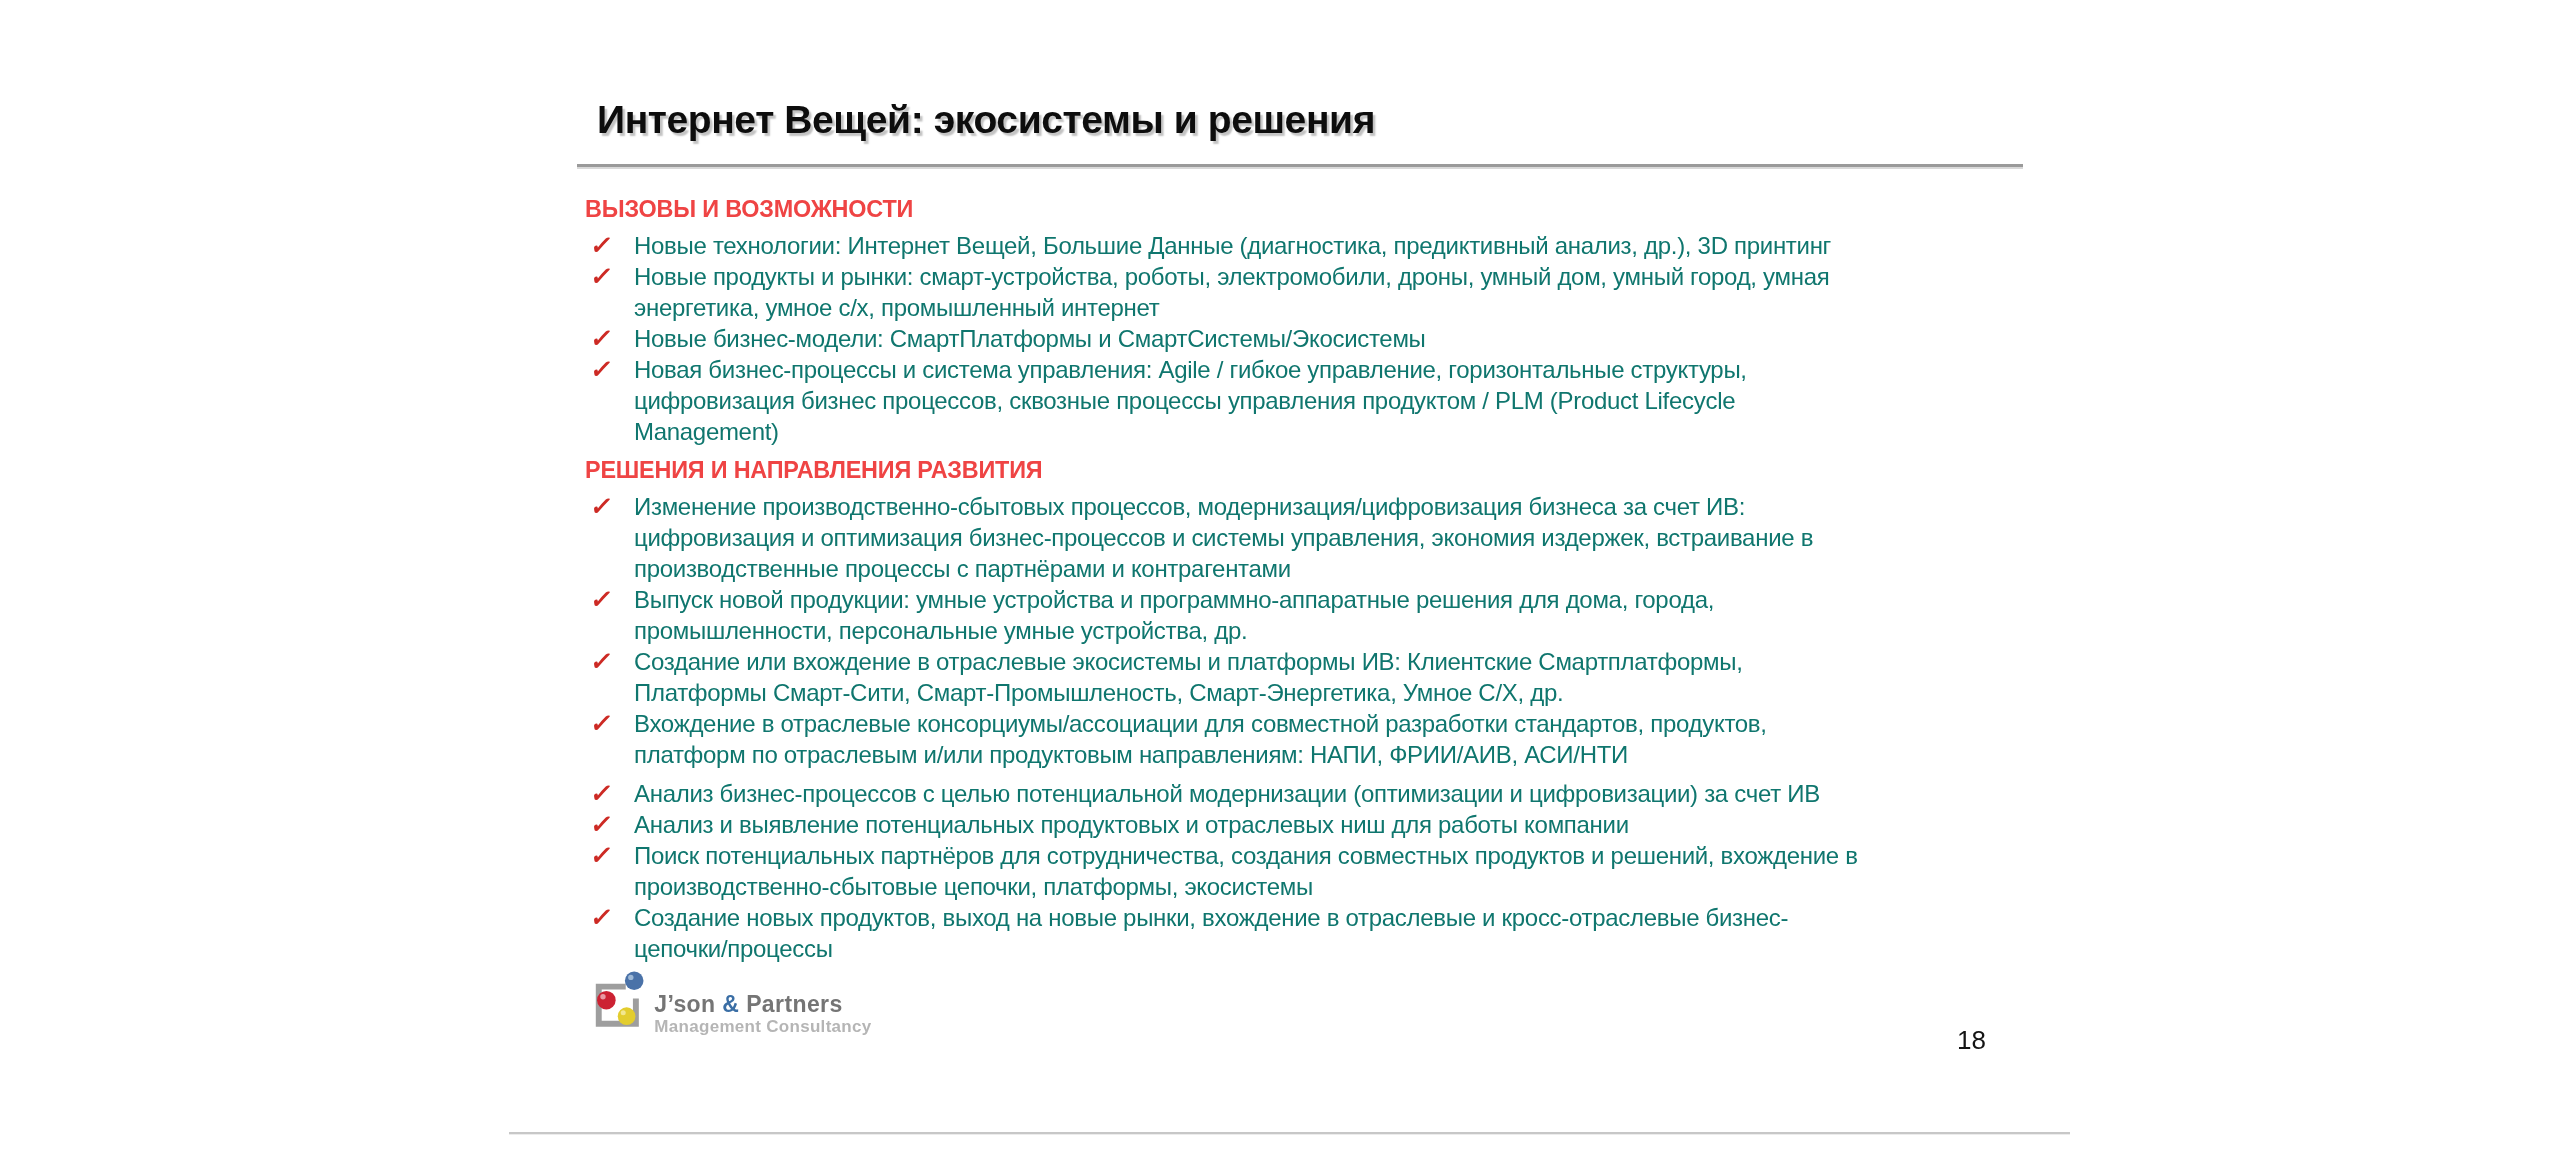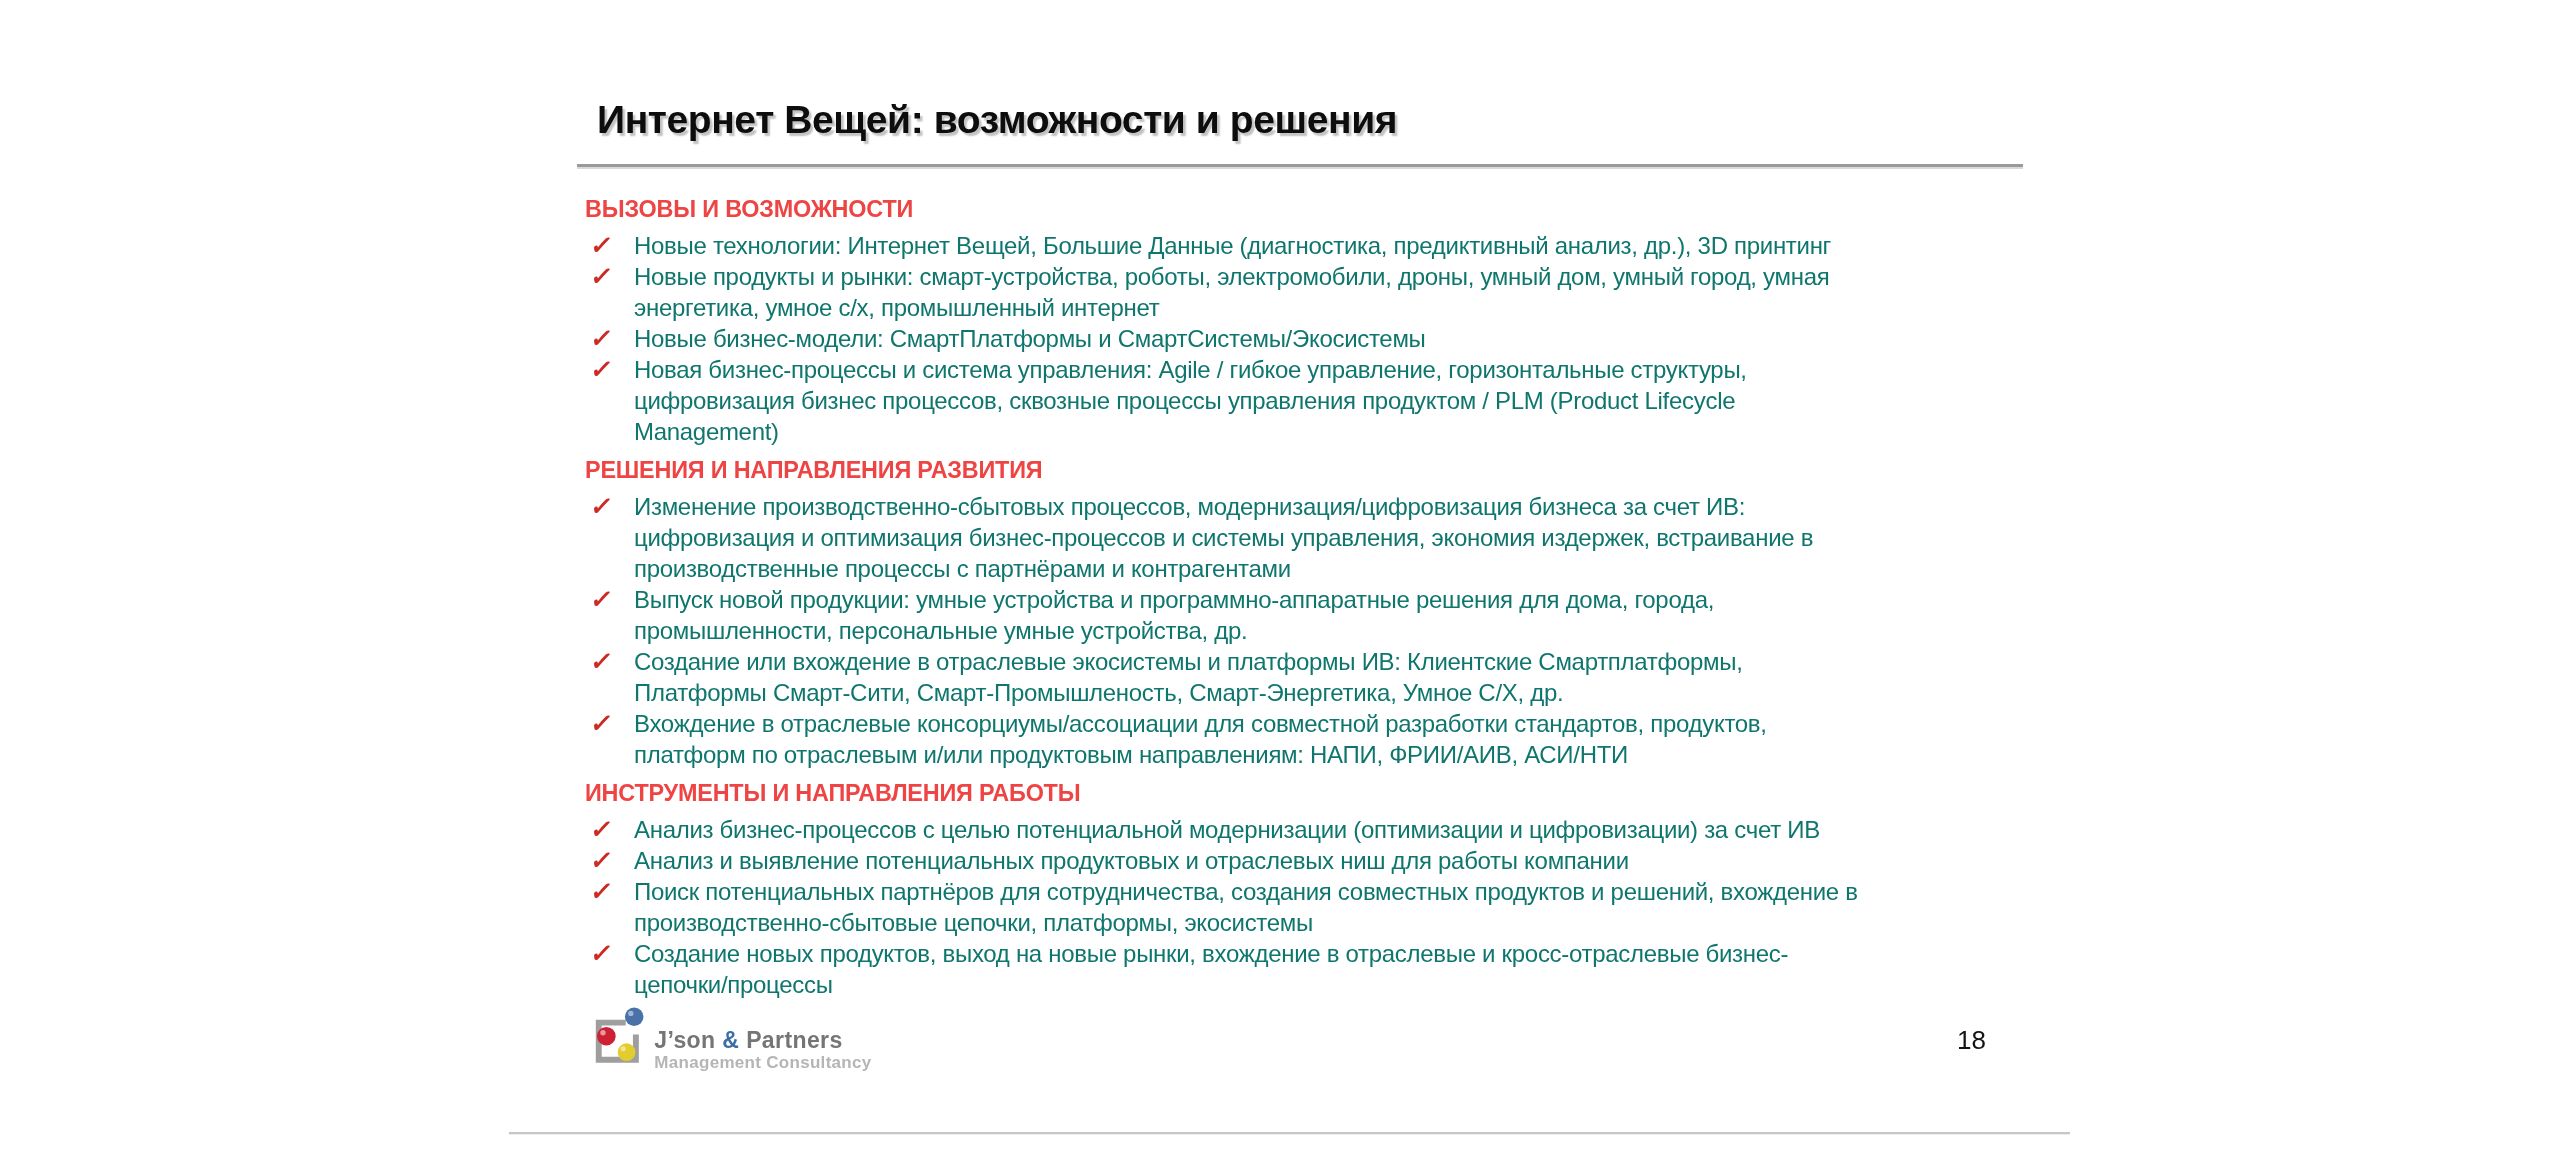--- a/index.html
+++ b/index.html
@@ -103,21 +103,21 @@
     background:#c7c7c7;
     border-bottom:0.9px solid #ececec;
   }
 </style>
 </head>
 <body>
 
 <div class="screen">
   <div class="content">
 
-    <h1 class="slide-title">Интернет Вещей: возможности и решения</h1>
+    <h1 class="slide-title">Интернет Вещей: экосистемы и решения</h1>
     <div class="title-rule"></div>
 
     <div id="sections">
   <section class="sec">
     <h2 class="sec-heading">ВЫЗОВЫ И ВОЗМОЖНОСТИ</h2>
     <div class="bullets">
   <div class="bullet">
     <span class="check">✓</span>
     <span class="btext">Новые технологии: Интернет Вещей, Большие Данные (диагностика, предиктивный анализ, др.), 3D принтинг</span>
   </div>
@@ -166,21 +166,20 @@
 
   <div class="bullet">
     <span class="check">✓</span>
     <span class="btext">Вхождение в отраслевые консорциумы/ассоциации для совместной разработки стандартов, продуктов,
 платформ по отраслевым и/или продуктовым направлениям: НАПИ, ФРИИ/АИВ, АСИ/НТИ</span>
   </div>
 </div>
   </section>
 
   <section class="sec">
-    <h2 class="sec-heading">ИНСТРУМЕНТЫ И НАПРАВЛЕНИЯ РАБОТЫ</h2>
     <div class="bullets">
   <div class="bullet">
     <span class="check">✓</span>
     <span class="btext">Анализ бизнес-процессов с целью потенциальной модернизации (оптимизации и цифровизации) за счет ИВ</span>
   </div>
 
   <div class="bullet">
     <span class="check">✓</span>
     <span class="btext">Анализ и выявление потенциальных продуктовых и отраслевых ниш для работы компании</span>
   </div>

